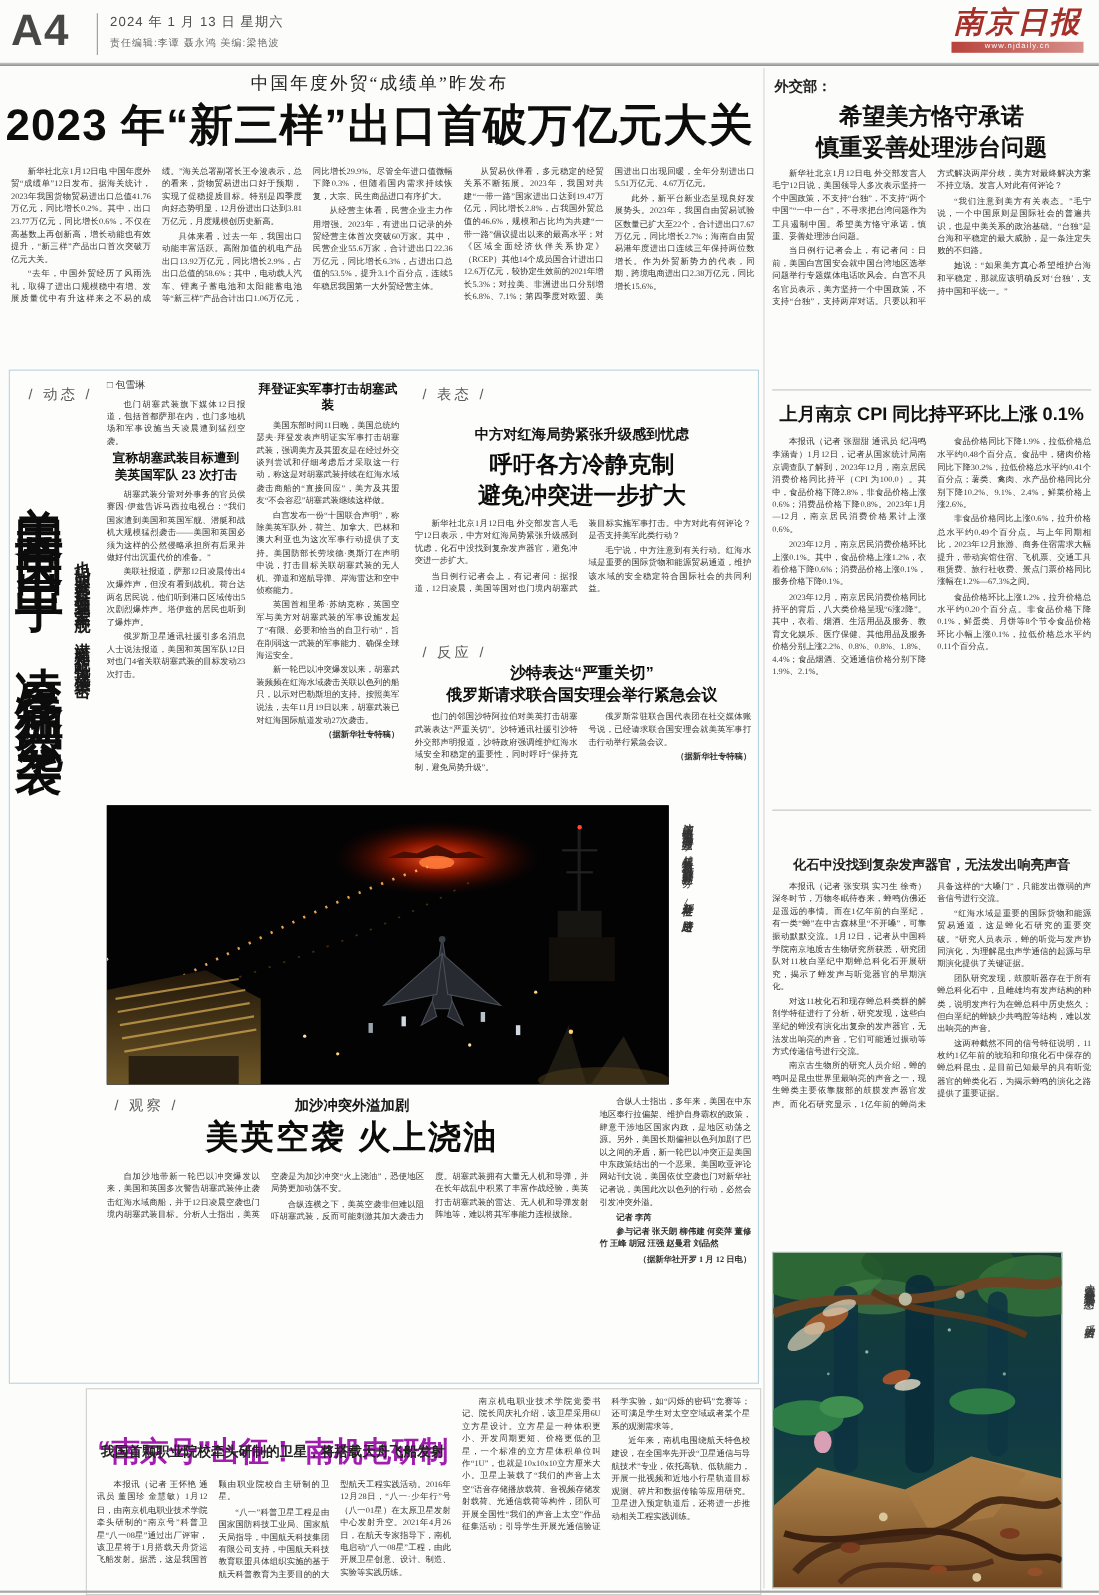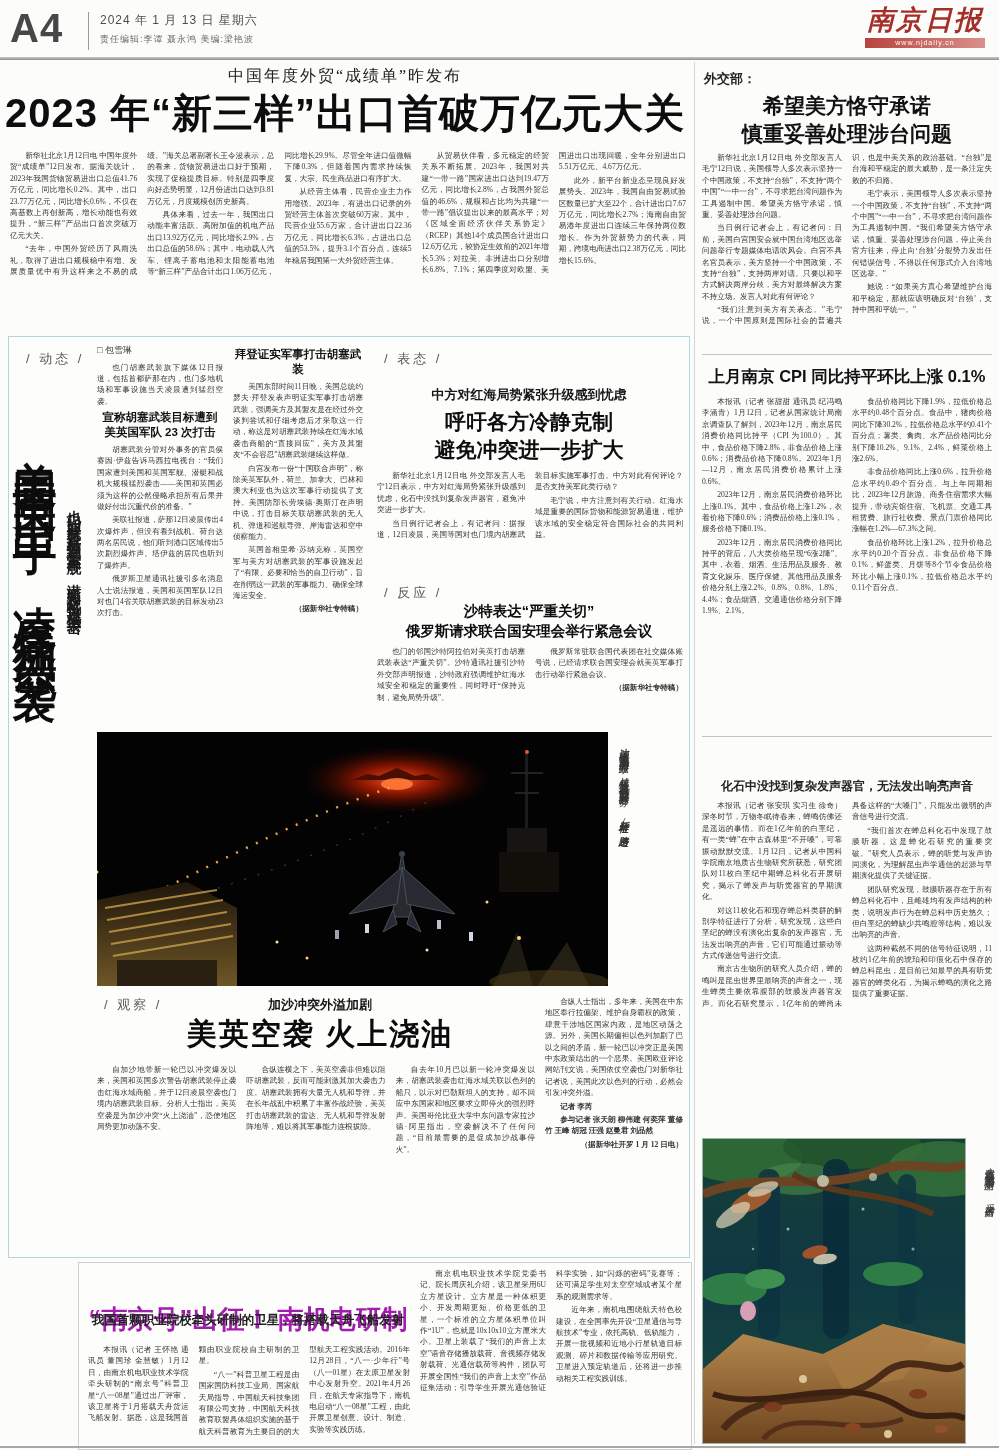--- a/index.html
+++ b/index.html
@@ -104,21 +104,20 @@
 
   <div class="abs vrule-main"></div>
 
   <div class="abs dip-kicker">外交部：</div>
   <div class="abs dip-h2 sans">慎重妥善处理涉台问题</div>
   <div class="abs dip-h1 sans">希望美方恪守承诺</div>
   <div class="abs dip-body cols2">
     <p class="p">新华社北京1月12日电 外交部发言人毛宁12日说，美国领导人多次表示坚持一个中国政策，不支持“台独”，不支持“两个中国”“一中一台”，不寻求把台湾问题作为工具遏制中国。希望美方恪守承诺，慎重、妥善处理涉台问题。</p>
     <p class="p">当日例行记者会上，有记者问：日前，美国白宫国安会就中国台湾地区选举问题举行专题媒体电话吹风会。白宫不具名官员表示，美方坚持一个中国政策，不支持“台独”，支持两岸对话。只要以和平方式解决两岸分歧，美方对最终解决方案不持立场。发言人对此有何评论？</p>
     <p class="p">“我们注意到美方有关表态。”毛宁说，一个中国原则是国际社会的普遍共识，也是中美关系的政治基础。“台独”是台海和平稳定的最大威胁，是一条注定失败的不归路。</p>
-    <p class="p">毛宁表示，美国领导人多次表示坚持一个中国政策，不支持“台独”，不支持“两个中国”“一中一台”，不寻求把台湾问题作为工具遏制中国。“我们希望美方恪守承诺，慎重、妥善处理涉台问题，停止美台官方往来，停止向‘台独’分裂势力发出任何错误信号，不得以任何形式介入台湾地区选举。”</p>
     <p class="p">她说：“如果美方真心希望维护台海和平稳定，那就应该明确反对‘台独’，支持中国和平统一。”</p>
   </div>
 
   <div class="abs hrule" style="left:702px;width:290px;top:354px;"></div>
 
   <div class="abs cpi-h sans">上月南京 CPI 同比持平环比上涨 0.1%</div>
   <div class="abs cpi-body cols2">
     <p class="p">本报讯（记者 张甜甜 通讯员 纪冯鸣 李涵青）1月12日，记者从国家统计局南京调查队了解到，2023年12月，南京居民消费价格同比持平（CPI 为100.0）。其中，食品价格下降2.8%，非食品价格上涨0.6%；消费品价格下降0.8%。2023年1月—12月，南京居民消费价格累计上涨0.6%。</p>
     <p class="p">2023年12月，南京居民消费价格环比上涨0.1%。其中，食品价格上涨1.2%，衣着价格下降0.6%；消费品价格上涨0.1%，服务价格下降0.1%。</p>
     <p class="p">2023年12月，南京居民消费价格同比持平的背后，八大类价格呈现“6涨2降”。其中，衣着、烟酒、生活用品及服务、教育文化娱乐、医疗保健、其他用品及服务价格分别上涨2.2%、0.8%、0.8%、1.8%、4.4%；食品烟酒、交通通信价格分别下降1.9%、2.1%。</p>
@@ -127,21 +126,21 @@
     <p class="p">食品价格环比上涨1.2%，拉升价格总水平约0.20个百分点。非食品价格下降0.1%，鲜蛋类、月饼等8个节令食品价格环比小幅上涨0.1%，拉低价格总水平约0.11个百分点。</p>
   </div>
 
   <div class="abs hrule" style="left:702px;width:290px;top:736px;"></div>
 
   <div class="abs cic-sub sans">化石中没找到复杂发声器官，无法发出响亮声音</div>
   <div class="abs cic-body cols2">
     <p class="p">本报讯（记者 张安琪 实习生 徐奇）深冬时节，万物冬眠待春来，蝉鸣仿佛还是遥远的事情。而在1亿年前的白垩纪，有一类“蝉”在中古森林里“不开嗓”，可靠振动默默交流。1月12日，记者从中国科学院南京地质古生物研究所获悉，研究团队对11枚白垩纪中期蝉总科化石开展研究，揭示了蝉发声与听觉器官的早期演化。</p>
     <p class="p">对这11枚化石和现存蝉总科类群的解剖学特征进行了分析，研究发现，这些白垩纪的蝉没有演化出复杂的发声器官，无法发出响亮的声音，它们可能通过振动等方式传递信号进行交流。</p>
     <p class="p">南京古生物所的研究人员介绍，蝉的鸣叫是昆虫世界里最响亮的声音之一，现生蝉类主要依靠腹部的鼓膜发声器官发声。而化石研究显示，1亿年前的蝉尚未具备这样的“大嗓门”，只能发出微弱的声音信号进行交流。</p>
-    <p class="p">“我们首次在蝉总科化石中发现了鼓膜听器，这是蝉化石研究的重要突破。”研究人员表示，蝉的听觉与发声协同演化，为理解昆虫声学通信的起源与早期演化提供了关键证据。</p>
+    <p class="p">“红海水域是重要的国际货物和能源贸易通道，这是蝉化石研究的重要突破。”研究人员表示，蝉的听觉与发声协同演化，为理解昆虫声学通信的起源与早期演化提供了关键证据。</p>
     <p class="p">团队研究发现，鼓膜听器存在于所有蝉总科化石中，且雌雄均有发声结构的种类，说明发声行为在蝉总科中历史悠久；但白垩纪的蝉缺少共鸣腔等结构，难以发出响亮的声音。</p>
     <p class="p">这两种截然不同的信号特征说明，11枚约1亿年前的琥珀和印痕化石中保存的蝉总科昆虫，是目前已知最早的具有听觉器官的蝉类化石，为揭示蝉鸣的演化之路提供了重要证据。</p>
   </div>
 
   <div class="abs cic-illus">
     <svg width="262" height="304" viewBox="0 0 262 304">
       <defs>
         <linearGradient id="forest" x1="0" y1="0" x2="0" y2="1">
           <stop offset="0" stop-color="#173f35"></stop>
             <stop offset="0.45" stop-color="#0f3844"></stop>
@@ -212,20 +211,21 @@
     <p class="p">胡塞武装分管对外事务的官员侯赛因·伊兹告诉马西拉电视台：“我们国家遭到美国和英国军舰、潜艇和战机大规模猛烈袭击——美国和英国必须为这样的公然侵略承担所有后果并做好付出沉重代价的准备。”</p>
     <p class="p">美联社报道，萨那12日凌晨传出4次爆炸声，但没有看到战机。荷台达两名居民说，他们听到港口区域传出5次剧烈爆炸声。塔伊兹的居民也听到了爆炸声。</p>
     <p class="p">俄罗斯卫星通讯社援引多名消息人士说法报道，美国和英国军队12日对也门4省关联胡塞武装的目标发动23次打击。</p>
   </div>
 
   <div class="abs colB">
     <p class="p inhead sans">拜登证实军事打击胡塞武装</p>
     <p class="p">美国东部时间11日晚，美国总统约瑟夫·拜登发表声明证实军事打击胡塞武装，强调美方及其盟友是在经过外交谈判尝试和仔细考虑后才采取这一行动，称这是对胡塞武装持续在红海水域袭击商船的“直接回应”，美方及其盟友“不会容忍”胡塞武装继续这样做。</p>
     <p class="p">白宫发布一份“十国联合声明”，称除美英军队外，荷兰、加拿大、巴林和澳大利亚也为这次军事行动提供了支持。美国防部长劳埃德·奥斯汀在声明中说，打击目标关联胡塞武装的无人机、弹道和巡航导弹、岸海雷达和空中侦察能力。</p>
     <p class="p">英国首相里希·苏纳克称，英国空军与美方对胡塞武装的军事设施发起了“有限、必要和恰当的自卫行动”，旨在削弱这一武装的军事能力、确保全球海运安全。</p>
+    <p class="p">新一轮巴以冲突爆发以来，胡塞武装频频在红海水域袭击关联以色列的船只，以示对巴勒斯坦的支持。按照美军说法，去年11月19日以来，胡塞武装已对红海国际航道发动27次袭击。</p>
     <p class="p credit">（据新华社专特稿）</p>
   </div>
 
   <div class="abs lab-bt slabel">/ 表态 /</div>
   <div class="abs st-kicker">中方对红海局势紧张升级感到忧虑</div>
   <div class="abs st-h1 sans">呼吁各方冷静克制</div>
   <div class="abs st-h2 sans">避免冲突进一步扩大</div>
   <div class="abs st-body cols2">
     <p class="p">新华社北京1月12日电 外交部发言人毛宁12日表示，中方对红海局势紧张升级感到忧虑，化石中没找到复杂发声器官，避免冲突进一步扩大。</p>
     <p class="p">当日例行记者会上，有记者问：据报道，12日凌晨，美国等国对也门境内胡塞武装目标实施军事打击。中方对此有何评论？是否支持美军此类行动？</p>
@@ -304,21 +304,20 @@
     <span>这张美国中央司令部当天提供的照片显示，战机从甲板上起飞执行打击胡塞武装目标的任务。</span>
     <span style="font-weight:bold;">新华社/路透</span>
   </div>
 
   <div class="abs lab-gc slabel">/ 观察 /</div>
   <div class="abs ob-kicker">加沙冲突外溢加剧</div>
   <div class="abs ob-h sans">美英空袭 火上浇油</div>
   <div class="abs ob-cols cols3">
     <p class="p">自加沙地带新一轮巴以冲突爆发以来，美国和英国多次警告胡塞武装停止袭击红海水域商船，并于12日凌晨空袭也门境内胡塞武装目标。分析人士指出，美英空袭是为加沙冲突“火上浇油”，恐使地区局势更加动荡不安。</p>
     <p class="p">合纵连横之下，美英空袭非但难以阻吓胡塞武装，反而可能刺激其加大袭击力度。胡塞武装拥有大量无人机和导弹，并在长年战乱中积累了丰富作战经验，美英打击胡塞武装的雷达、无人机和导弹发射阵地等，难以将其军事能力连根拔除。</p>
-    <p class="p">自去年10月巴以新一轮冲突爆发以来，胡塞武装袭击红海水域关联以色列的船只，以示对巴勒斯坦人的支持，却不回应中东国家和地区要求立即停火的强烈呼声。美国哥伦比亚大学中东问题专家拉沙德·阿里指出，空袭解决不了任何问题，“目前最需要的是促成加沙战事停火”。</p>
   </div>
   <div class="abs ob-col4">
     <p class="p">合纵人士指出，多年来，美国在中东地区奉行拉偏架、维护自身霸权的政策，肆意干涉地区国家内政，是地区动荡之源。另外，美国长期偏袒以色列加剧了巴以之间的矛盾，新一轮巴以冲突正是美国中东政策结出的一个恶果。美国欧亚评论网站刊文说，美国依仗空袭也门对新华社记者说，美国此次以色列的行动，必然会引发冲突外溢。</p>
     <p class="p" style="text-indent:2em;font-weight:bold;">记者 李芮</p>
     <p class="p" style="font-weight:bold;">参与记者 张天朗 柳伟建 何奕萍 董修竹 王峰 胡冠 汪强 赵曼君 刘品然</p>
     <p class="p credit">（据新华社开罗 1 月 12 日电）</p>
   </div>
 
   <div class="abs botbox"></div>
   <div class="abs sat-h sans">“南京号”出征！ 南机电研制</div>

